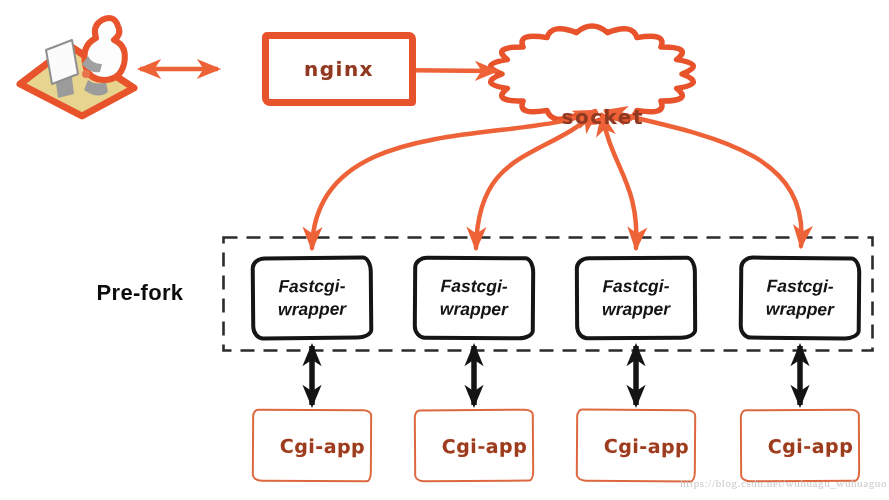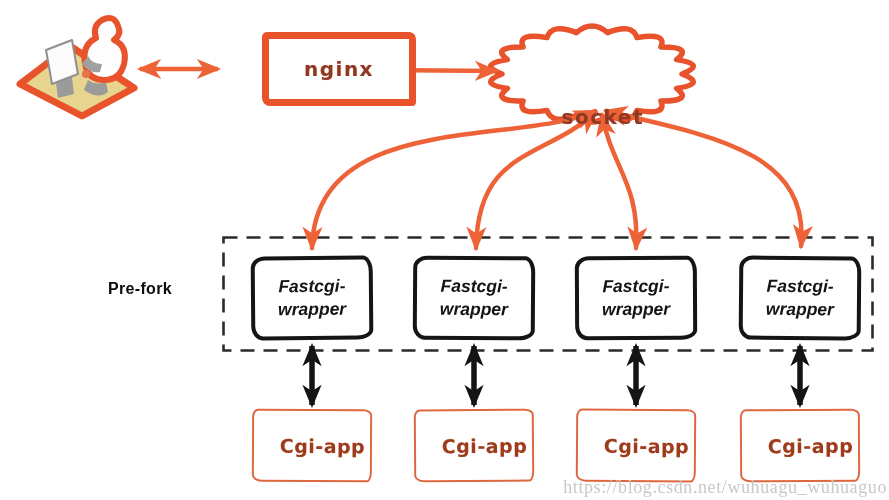--- a/index.html
+++ b/index.html
@@ -23,21 +23,21 @@
     color:#8E3A22;letter-spacing:1.5px;
     text-shadow:0 0 1px rgba(232,83,44,.45);
   }
   
   .socket-label-wrap{
     position:absolute;left:540px;top:61px;width:104px;text-align:right;z-index:3;margin-top:44px;
   }
   
   .prefork{
     position:absolute;left:66px;top:280px;width:148px;text-align:center;
-    font-weight:bold;font-size:16px;color:#0c0c0c;letter-spacing:.3px;z-index:3;
+    font-weight:bold;font-size:22px;color:#0c0c0c;letter-spacing:.3px;z-index:3;
   }
   
   .wrap-box{
     top:256px;width:122px;height:84px;border:4px solid #151515;
     background:#ffffff;flex-direction:column;
     font-weight:bold;font-size:17.5px;line-height:1.32;color:#141414;
     border-radius:14px 10px 16px 12px / 12px 16px 10px 14px;
   }
   .wrap-box span{display:block;font-style:italic;}
   .c1{left:251px;transform:rotate(-.5deg);}
@@ -51,21 +51,21 @@
     font-family:"DejaVu Sans",sans-serif;font-weight:bold;font-size:19px;
     color:#9C3C1E;letter-spacing:.5px;text-shadow:0 0 1px rgba(232,100,50,.4);padding-left:21px;
   }
   .g1{left:252px;transform:rotate(.3deg);}
   .g2{left:414px;transform:rotate(-.4deg);}
   .g3{left:576px;transform:rotate(.4deg);}
   .g4{left:740px;transform:rotate(-.3deg);}
   
   .watermark{
     position:absolute;right:2px;top:477px;z-index:4;
-    font-family:"Liberation Serif",serif;font-size:18px;
+    font-family:"Liberation Serif",serif;font-size:11px;
     color:#C8C8C8;letter-spacing:.6px;white-space:nowrap;
   }
 </style>
 </head>
 <body>
 
 <div class="stage">
 
   <svg class="artlayer" width="889" height="500" viewBox="0 0 889 500">
     <defs>

